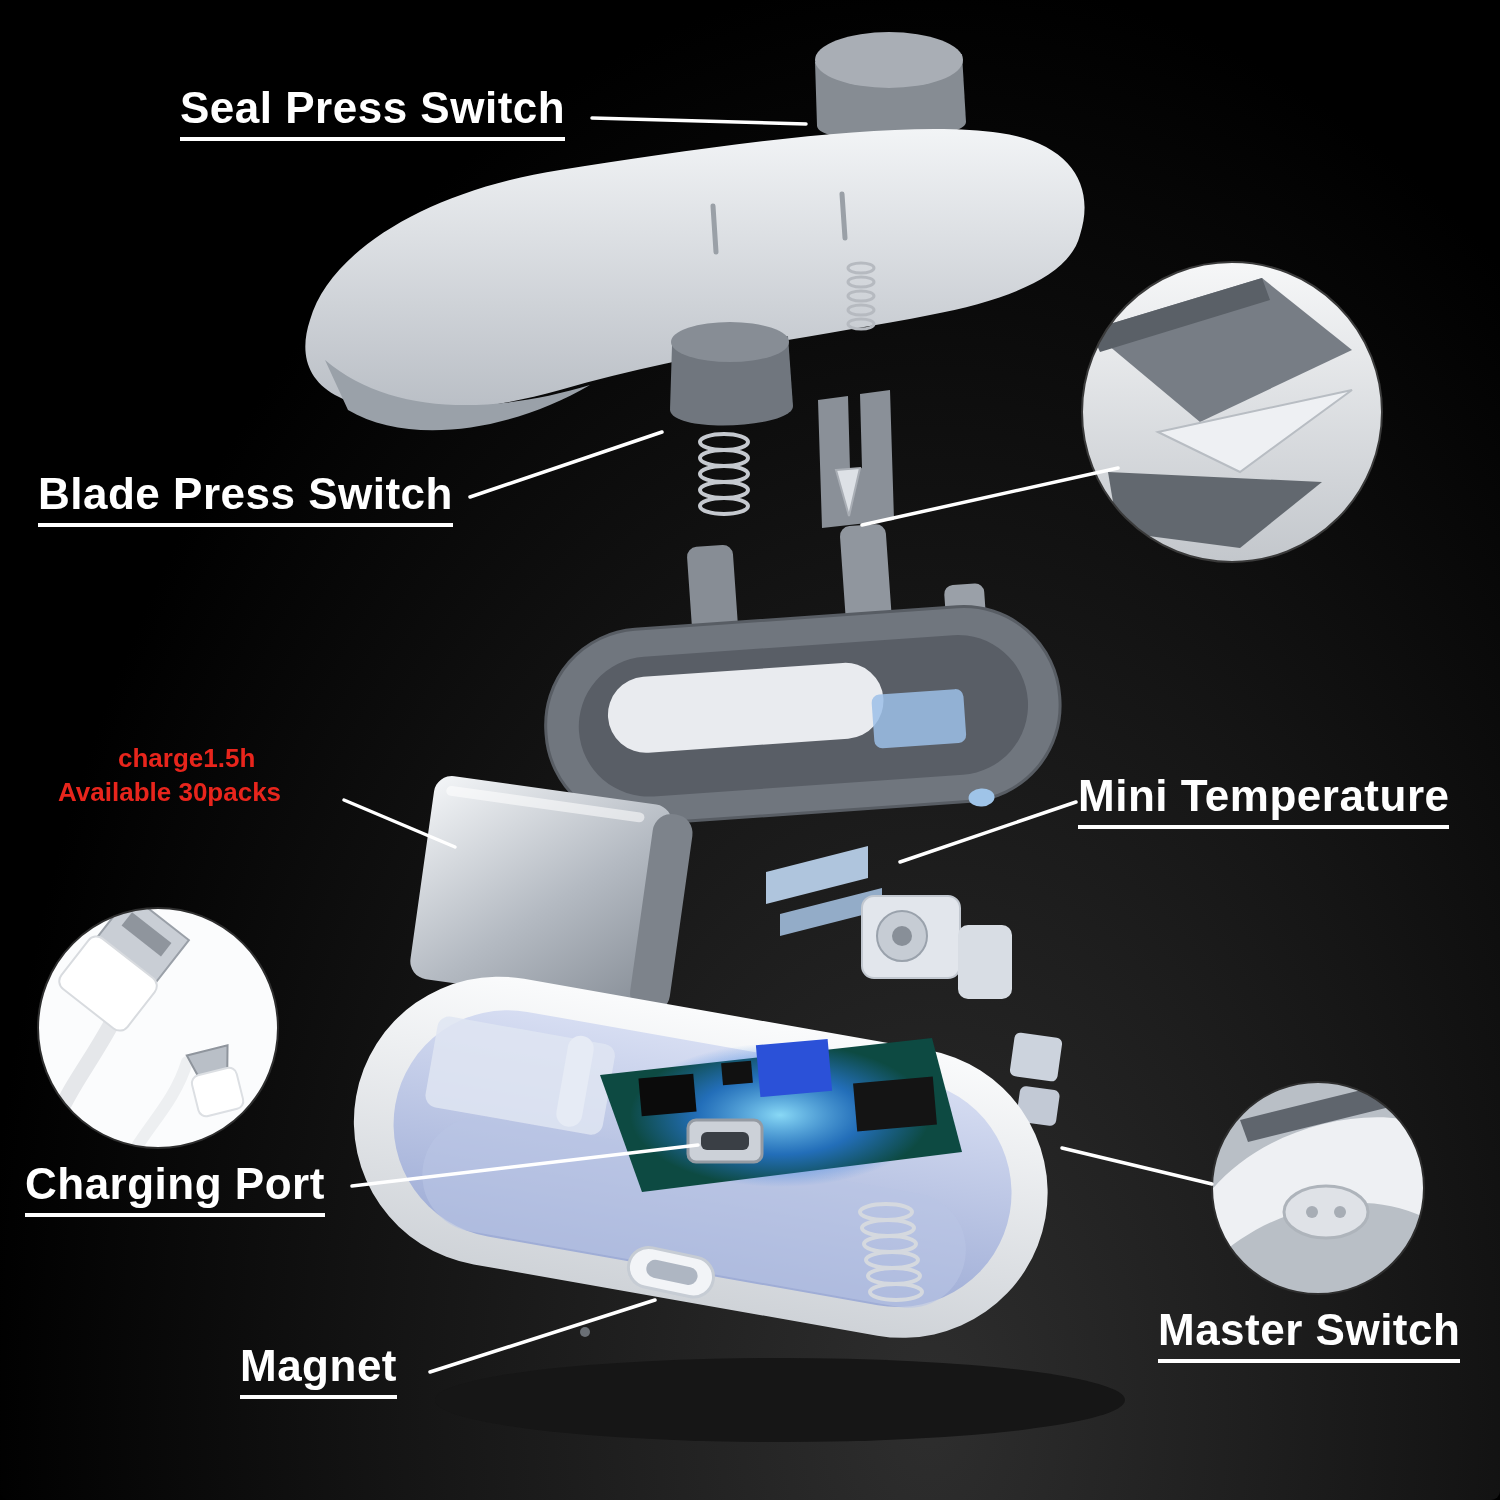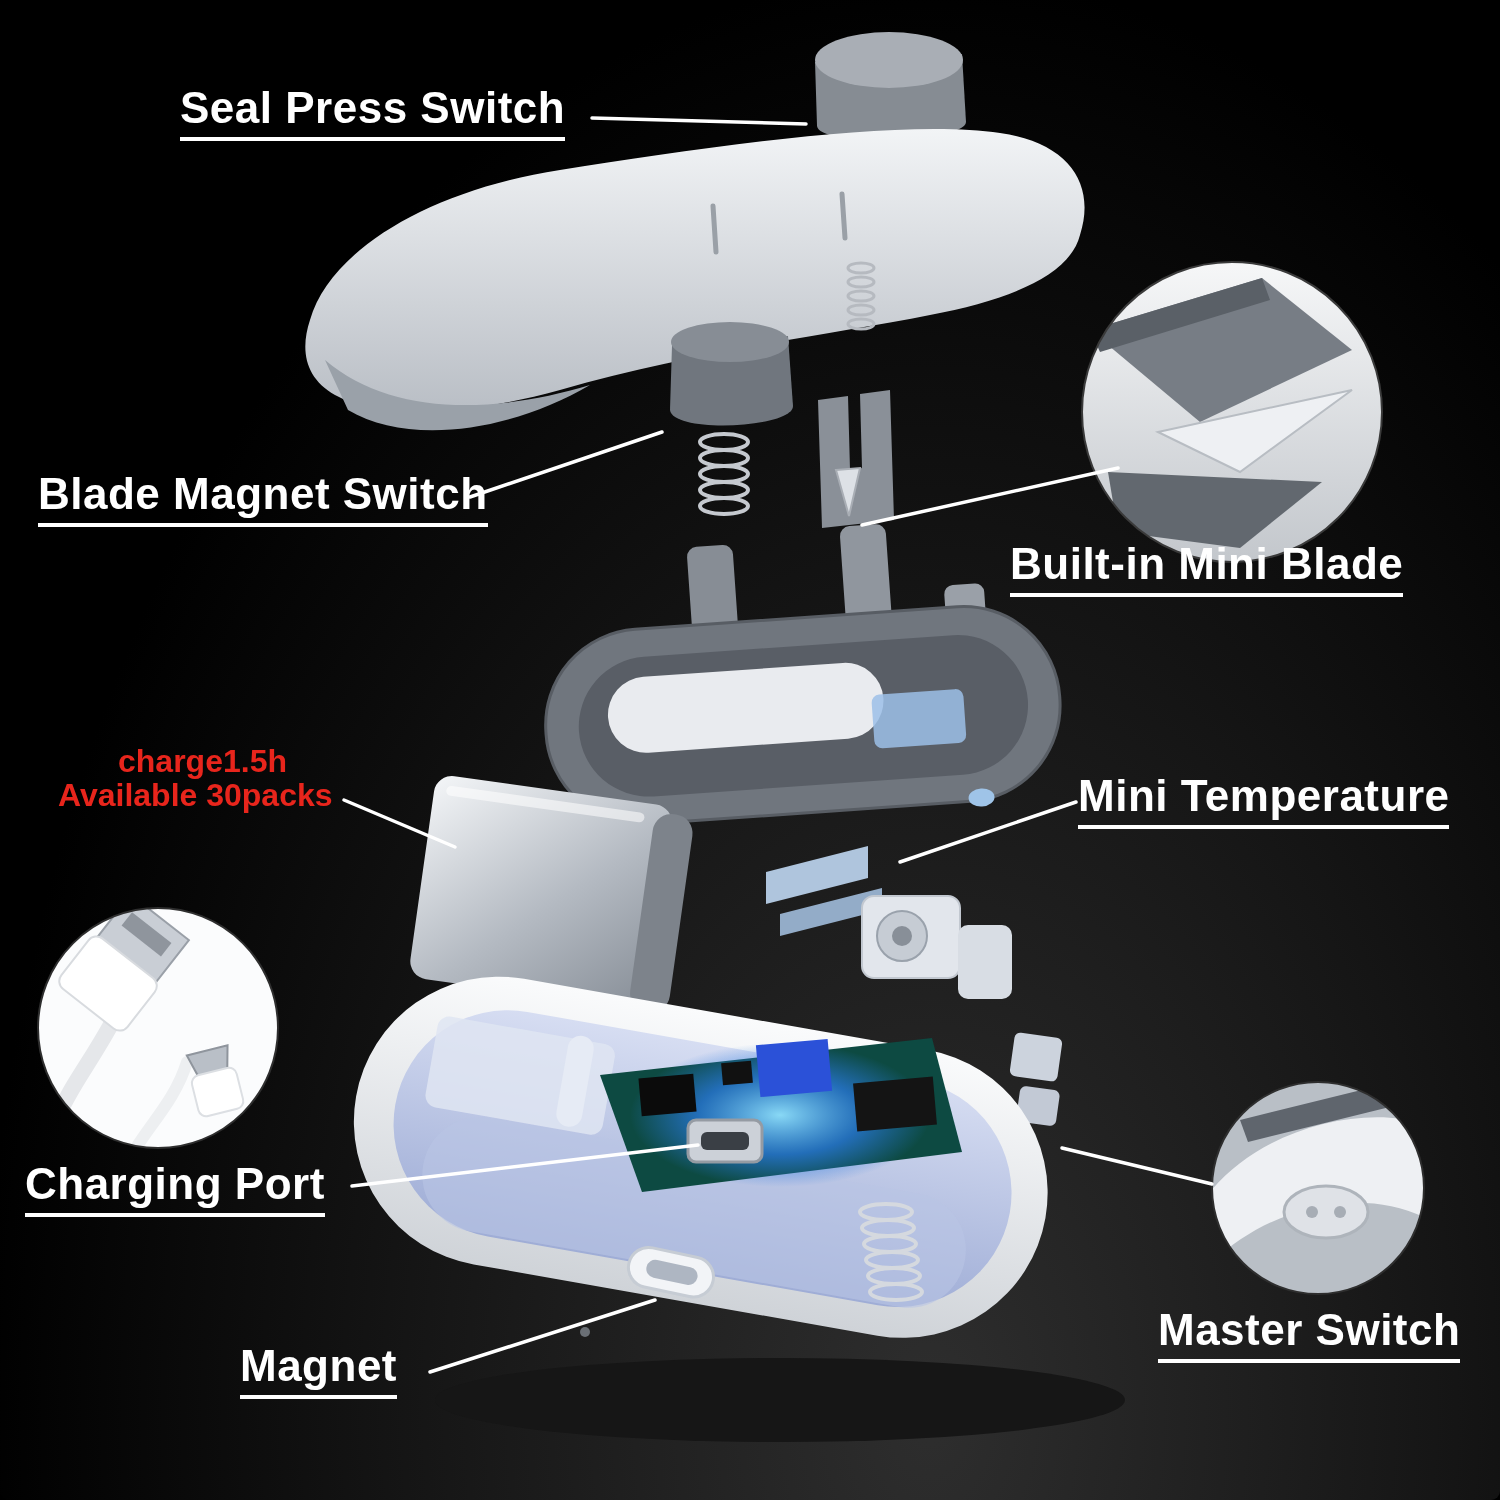--- a/index.html
+++ b/index.html
@@ -9,21 +9,21 @@
     font-family:Liberation Sans, sans-serif;
     border-radius:9px;
   }
   svg{position:absolute;left:0;top:0;}
   .label{
     position:absolute;color:#fff;font-weight:700;font-size:44px;
     letter-spacing:.5px;border-bottom:4px solid #fff;padding-bottom:5px;
     white-space:nowrap;line-height:1.1;
   }
   .note{
-    position:absolute;color:#e8251c;font-weight:700;font-size:32px;
+    position:absolute;color:#e8251c;font-weight:700;font-size:26px;
     white-space:nowrap;line-height:1.1;
   }
 </style>
 </head>
 <body>
 
 <div class="canvas">
 
 <svg width="1500" height="1500" viewBox="0 0 1500 1500">
   <defs>
@@ -201,22 +201,21 @@
     <line x1="862" y1="525" x2="1118" y2="468"></line>
     <line x1="344" y1="800" x2="455" y2="847"></line>
     <line x1="900" y1="862" x2="1076" y2="802"></line>
     <line x1="352" y1="1186" x2="698" y2="1145"></line>
     <line x1="1062" y1="1148" x2="1212" y2="1184"></line>
     <line x1="430" y1="1372" x2="655" y2="1300"></line>
   </g>
 </svg>
 
 <div class="label" style="left:180px;top:84px">Seal Press Switch</div>
-<div class="label" style="left:38px;top:470px">Blade Magnet Switch</div>
-<div class="label" style="left:1010px;top:540px">Built-in Mini Blade</div>
+<div class="label" style="left:38px;top:470px">Blade Press Switch</div>
 <div class="note" style="left:118px;top:744px">charge1.5h</div>
 <div class="note" style="left:58px;top:778px">Available 30packs</div>
 <div class="label" style="left:1078px;top:772px">Mini Temperature</div>
 <div class="label" style="left:1158px;top:1306px">Master Switch</div>
 <div class="label" style="left:25px;top:1160px">Charging Port</div>
 <div class="label" style="left:240px;top:1342px">Magnet</div>
 
 </div>
 
 </body></html>

